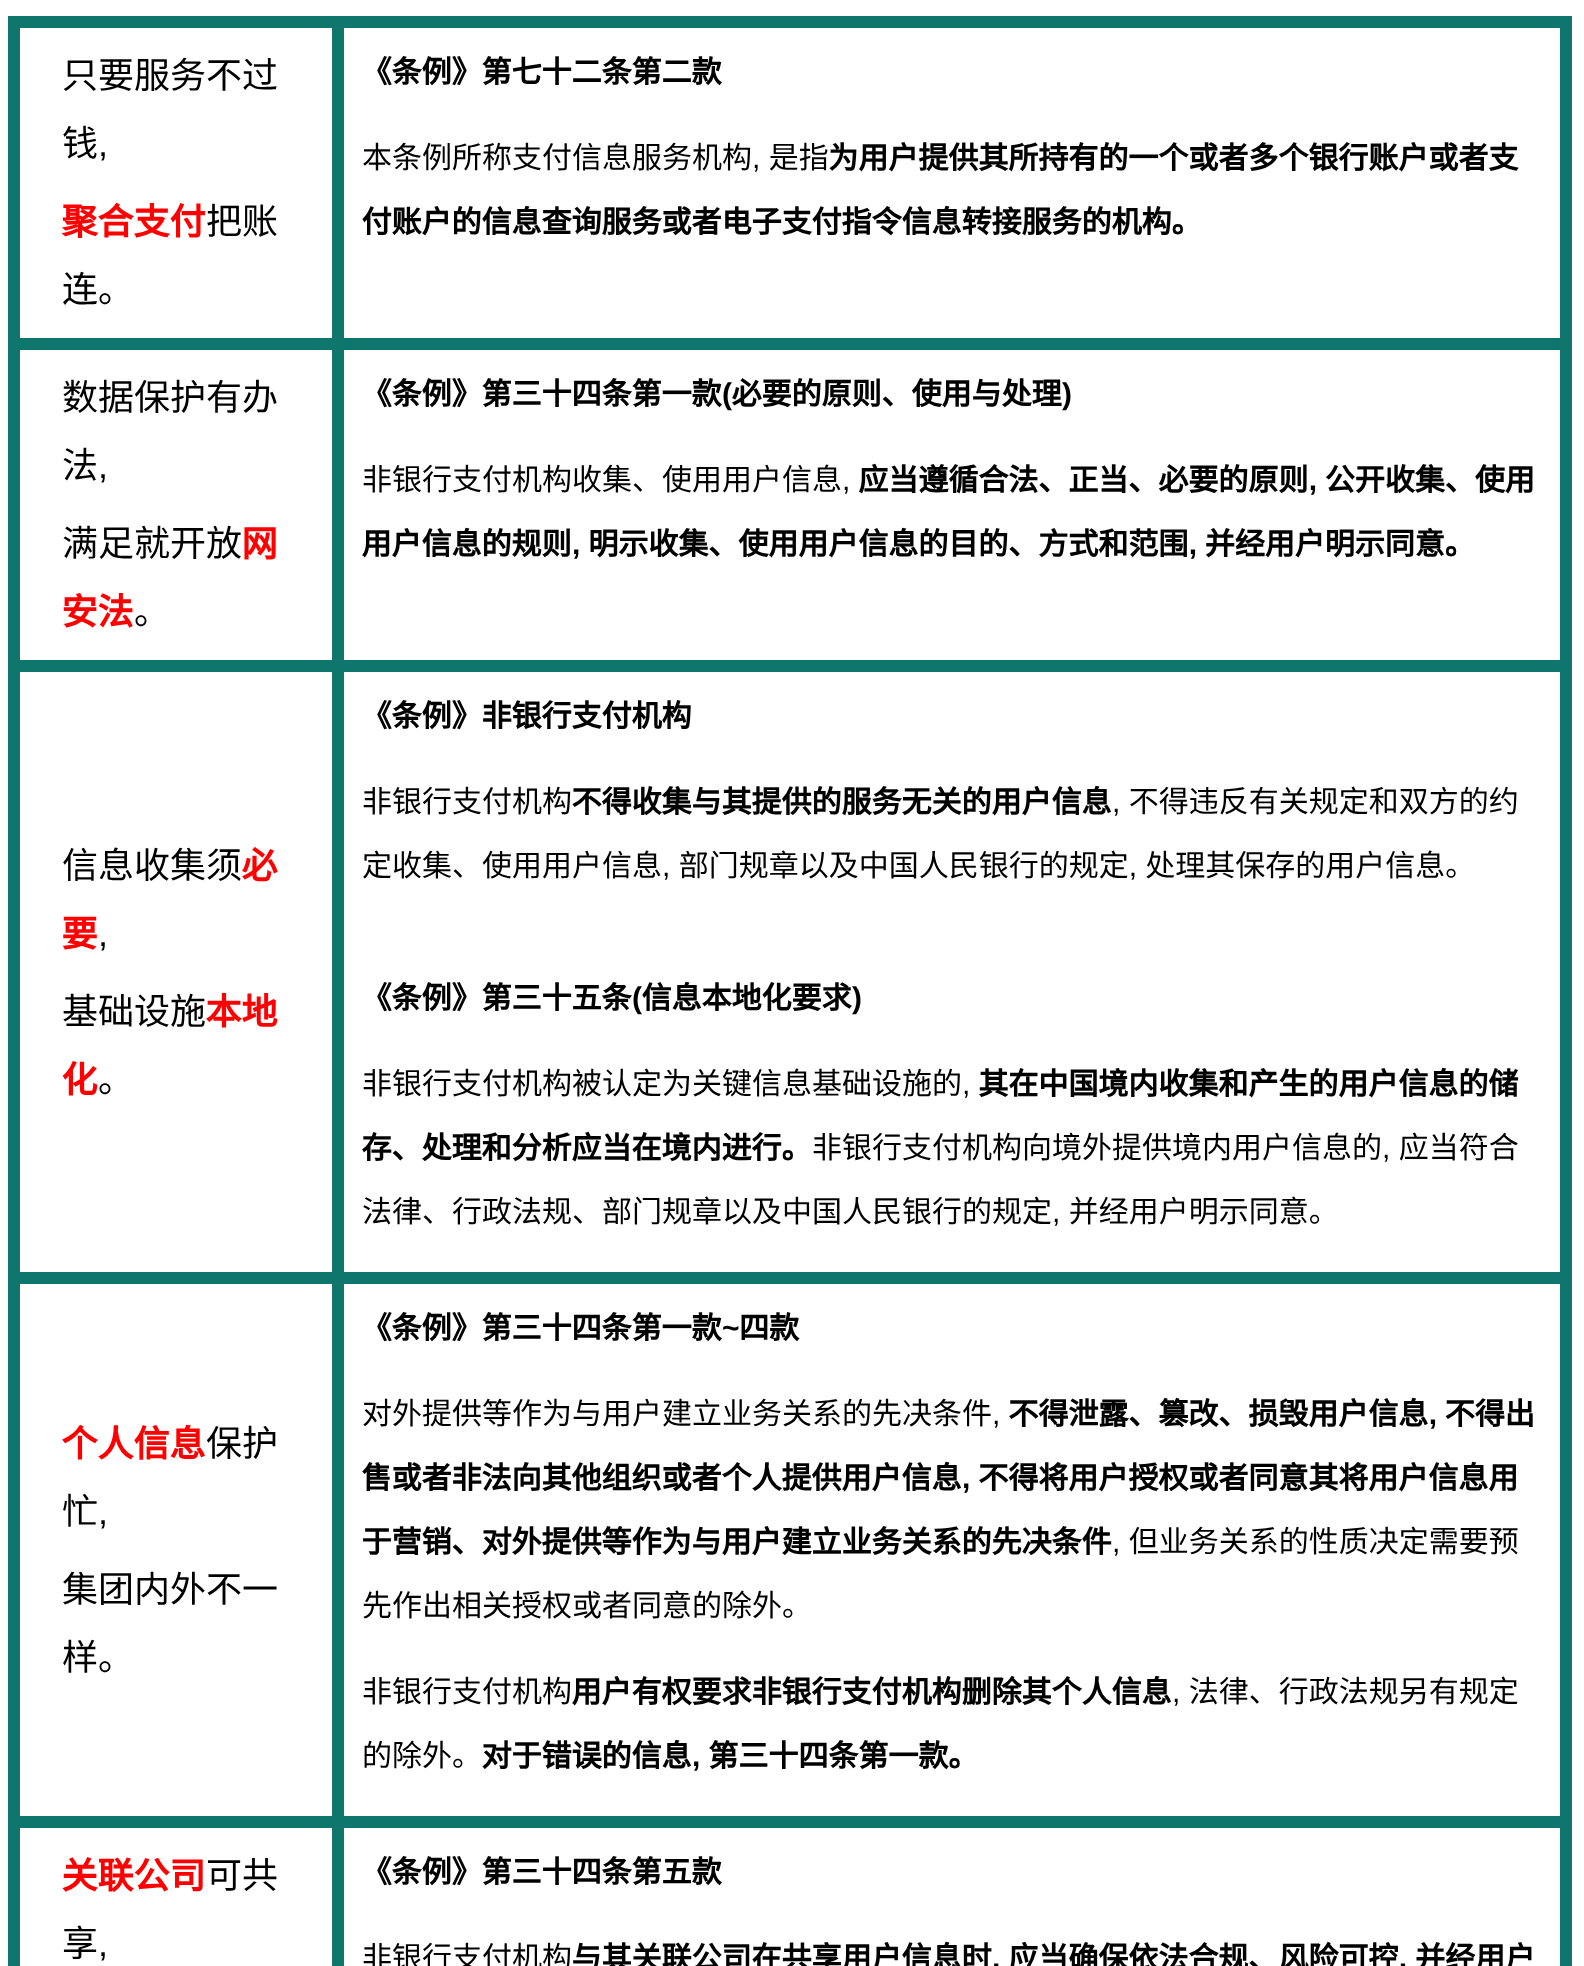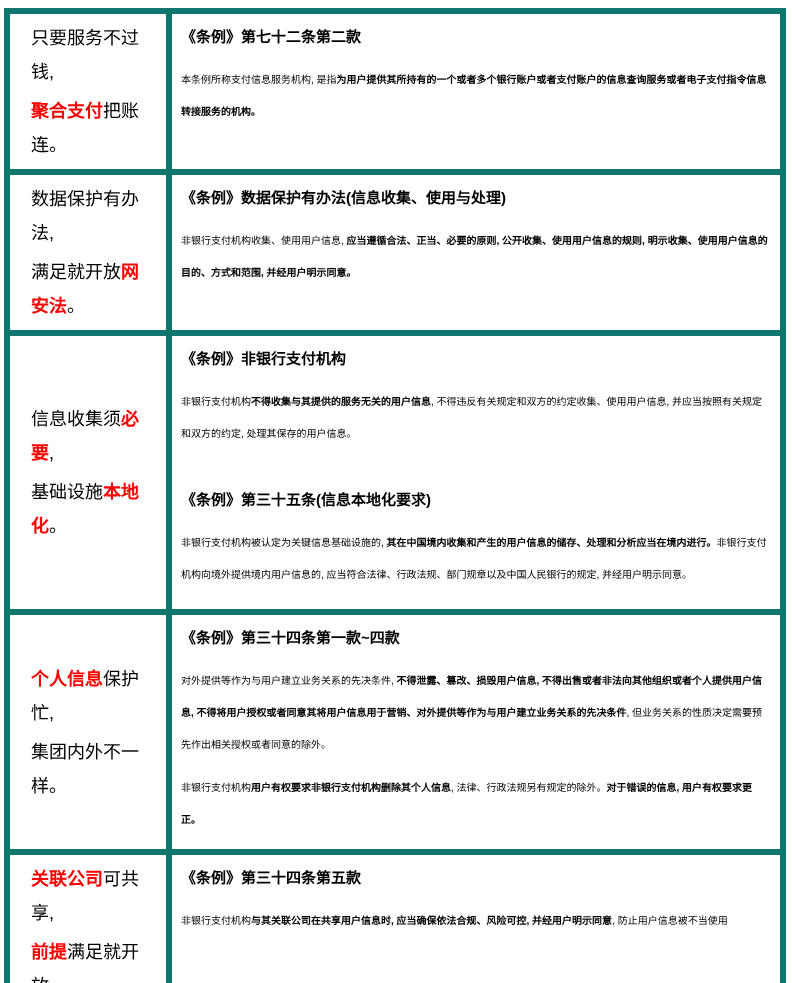--- a/index.html
+++ b/index.html
@@ -16,21 +16,21 @@
   
   tr:nth-child(1)>td{height:113px}
   tr:nth-child(2)>td{height:111px}
   tr:nth-child(3)>td{height:266px}
   tr:nth-child(4)>td{height:221px}
   tr:nth-child(5)>td{height:110px}
   tr:nth-child(6)>td{height:122px}
   tr:nth-child(7)>td{height:6px}
   .mnemonic-line{margin:5px 12px;line-height:34px;font-size:18px;}
   .reg-heading{margin:2px 0 11px;line-height:32px;font-size:15px;font-weight:bold;}
-  .reg-para{margin:0 0 11px;line-height:32px;font-size:10px;}
+  .reg-para{margin:0 0 11px;line-height:32px;font-size:15px;}
   .spacer{height:21px;}
   .b{font-weight:bold;}
   .r{color:var(--accent-red,#FF0000);font-weight:bold;text-align:right;}
 </style>
 </head>
 <body>
 
 <div class="page">
   <table>
     <tbody>
@@ -43,46 +43,46 @@
             <p class="reg-heading"><span class="b">《条例》第七十二条第二款</span></p>
             <p class="reg-para"><span>本条例所称支付信息服务机构, 是指</span><span class="b">为用户提供其所持有的一个或者多个银行账户或者支付账户的信息查询服务或者电子支付指令信息转接服务的机构。</span></p>
           </td>
         </tr>
         <tr>
           <td class="left-cell">
             <p class="mnemonic-line"><span>数据保护有办法,</span></p>
             <p class="mnemonic-line"><span>满足就开放</span><span class="b r">网安法</span><span>。</span></p>
           </td>
           <td class="right-cell">
-            <p class="reg-heading"><span class="b">《条例》数据保护有办法(信息收集、使用与处理)</span></p>
+            <p class="reg-heading"><span class="b">《条例》第三十四条第一款(必要的原则、使用与处理)</span></p>
             <p class="reg-para"><span>非银行支付机构收集、使用用户信息, </span><span class="b">应当遵循合法、正当、必要的原则, 公开收集、使用用户信息的规则, 明示收集、使用用户信息的目的、方式和范围, 并经用户明示同意。</span></p>
           </td>
         </tr>
         <tr>
           <td class="left-cell">
             <p class="mnemonic-line"><span>信息收集须</span><span class="b r">必要</span><span>,</span></p>
             <p class="mnemonic-line"><span>基础设施</span><span class="b r">本地化</span><span>。</span></p>
           </td>
           <td class="right-cell">
             <p class="reg-heading"><span class="b">《条例》非银行支付机构</span></p>
-            <p class="reg-para"><span>非银行支付机构</span><span class="b">不得收集与其提供的服务无关的用户信息</span><span>, 不得违反有关规定和双方的约定收集、使用用户信息, 并应当按照有关规定和双方的约定, 处理其保存的用户信息。</span></p>
+            <p class="reg-para"><span>非银行支付机构</span><span class="b">不得收集与其提供的服务无关的用户信息</span><span>, 不得违反有关规定和双方的约定收集、使用用户信息, 部门规章以及中国人民银行的规定, 处理其保存的用户信息。</span></p>
             <div class="spacer"></div>
             <p class="reg-heading"><span class="b">《条例》第三十五条(信息本地化要求)</span></p>
             <p class="reg-para"><span>非银行支付机构被认定为关键信息基础设施的, </span><span class="b">其在中国境内收集和产生的用户信息的储存、处理和分析应当在境内进行。</span><span>非银行支付机构向境外提供境内用户信息的, 应当符合法律、行政法规、部门规章以及中国人民银行的规定, 并经用户明示同意。</span></p>
           </td>
         </tr>
         <tr>
           <td class="left-cell">
             <p class="mnemonic-line"><span class="b r">个人信息</span><span>保护忙,</span></p>
             <p class="mnemonic-line"><span>集团内外不一样。</span></p>
           </td>
           <td class="right-cell">
             <p class="reg-heading"><span class="b">《条例》第三十四条第一款~四款</span></p>
             <p class="reg-para"><span>对外提供等作为与用户建立业务关系的先决条件, </span><span class="b">不得泄露、篡改、损毁用户信息, 不得出售或者非法向其他组织或者个人提供用户信息, 不得将用户授权或者同意其将用户信息用于营销、对外提供等作为与用户建立业务关系的先决条件</span><span>, 但业务关系的性质决定需要预先作出相关授权或者同意的除外。</span></p>
-            <p class="reg-para"><span>非银行支付机构</span><span class="b">用户有权要求非银行支付机构删除其个人信息</span><span>, 法律、行政法规另有规定的除外。</span><span class="b">对于错误的信息, 用户有权要求更正。</span></p>
+            <p class="reg-para"><span>非银行支付机构</span><span class="b">用户有权要求非银行支付机构删除其个人信息</span><span>, 法律、行政法规另有规定的除外。</span><span class="b">对于错误的信息, 第三十四条第一款。</span></p>
           </td>
         </tr>
         <tr>
           <td class="left-cell">
             <p class="mnemonic-line"><span class="b r">关联公司</span><span>可共享,</span></p>
             <p class="mnemonic-line"><span class="b r">前提</span><span>满足就开放。</span></p>
           </td>
           <td class="right-cell">
             <p class="reg-heading"><span class="b">《条例》第三十四条第五款</span></p>
             <p class="reg-para"><span>非银行支付机构</span><span class="b">与其关联公司在共享用户信息时, 应当确保依法合规、风险可控, 并经用户明示同意</span><span>, 防止用户信息被不当使用</span></p>

